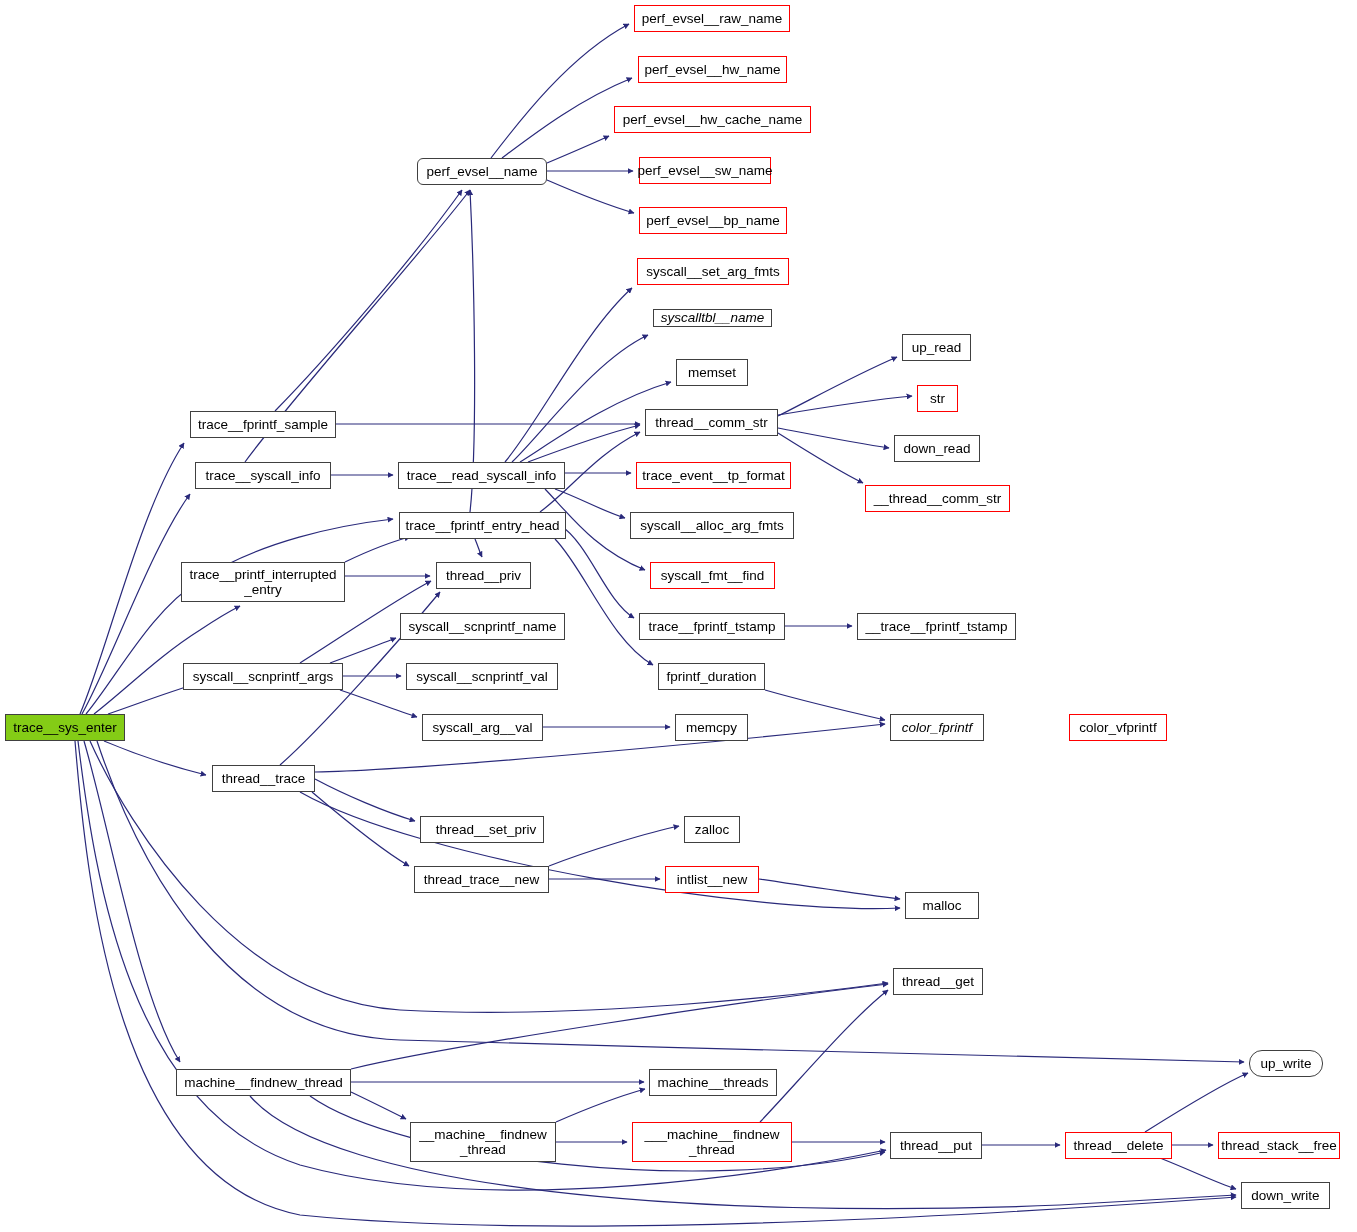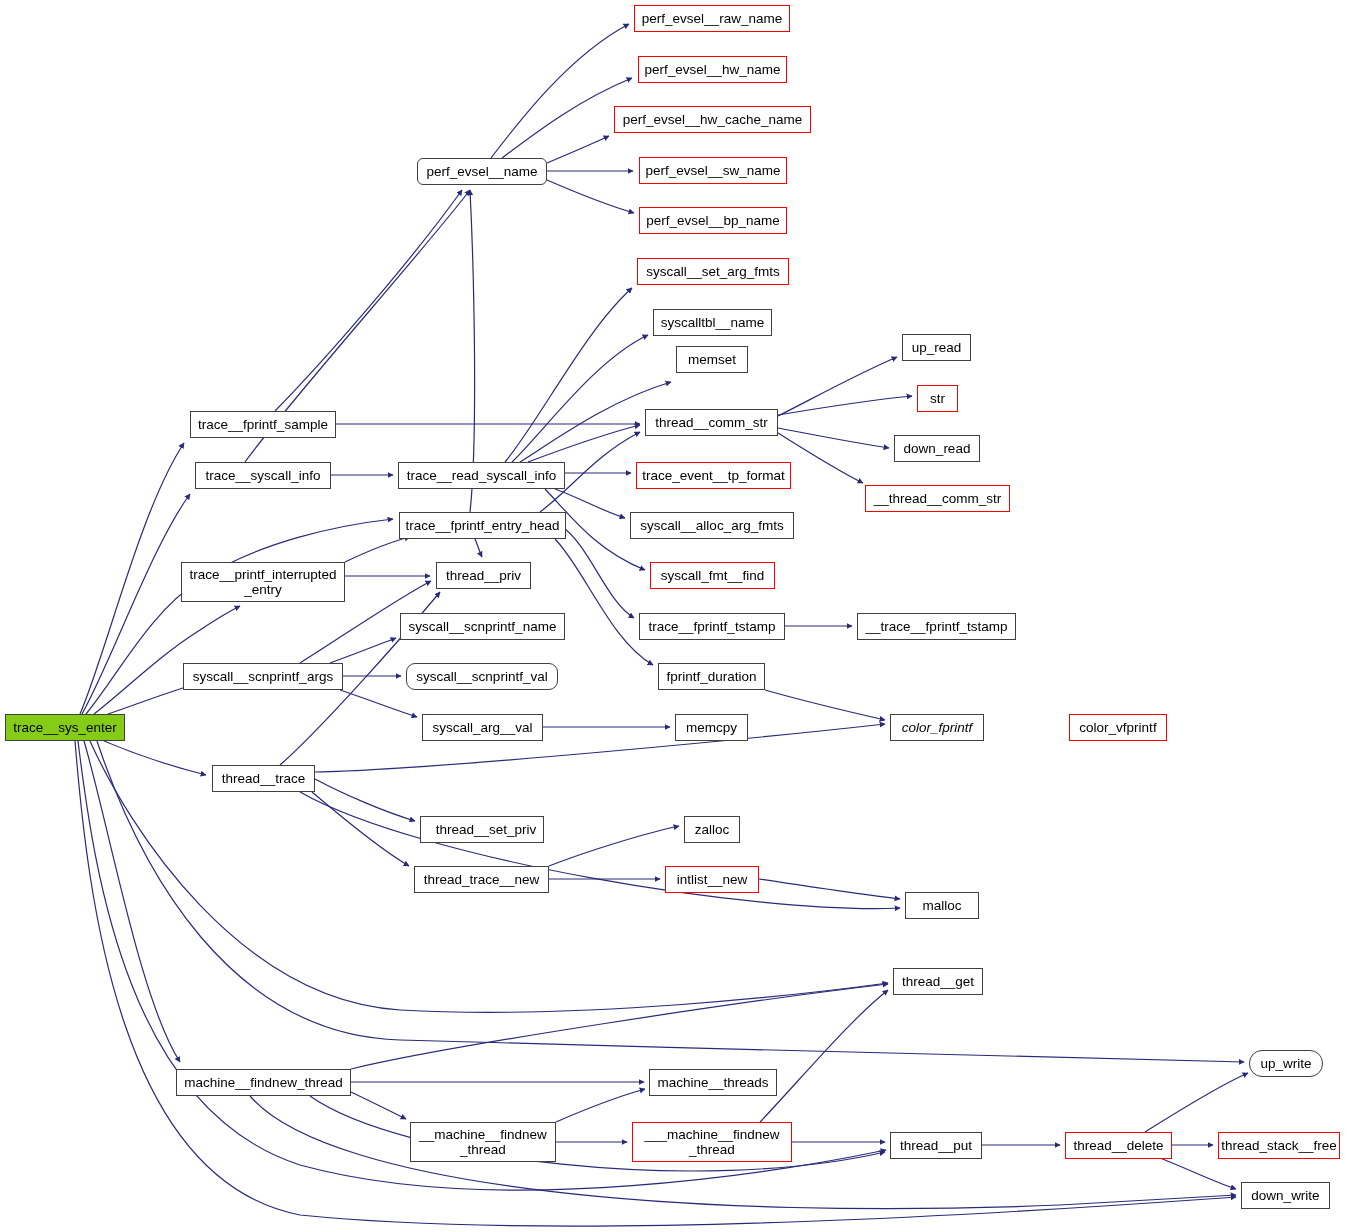--- a/index.html
+++ b/index.html
@@ -123,46 +123,46 @@
         <path d="M1145,1132 C1180,1110 1220,1085 1248,1073" fill="none" stroke="#29297a" stroke-width="1.2" marker-end="url(#arrow)"></path>
         <path d="M1172,1145 L1213,1145" fill="none" stroke="#29297a" stroke-width="1.2" marker-end="url(#arrow)"></path>
         <path d="M1160,1158 C1195,1172 1215,1182 1236,1189" fill="none" stroke="#29297a" stroke-width="1.2" marker-end="url(#arrow)"></path>
       </g>
   </svg>
   <div id="nodes">
       <div class="node root" style="left: 5px; top: 714px; width: 120px; height: 27px;">trace__sys_enter</div>
       <div class="node red" style="left: 634px; top: 5px; width: 156px; height: 27px;">perf_evsel__raw_name</div>
       <div class="node red" style="left: 638px; top: 56px; width: 149px; height: 27px;">perf_evsel__hw_name</div>
       <div class="node red" style="left: 614px; top: 106px; width: 197px; height: 27px;">perf_evsel__hw_cache_name</div>
-      <div class="node red" style="left: 639px; top: 157px; width: 148px; height: 27px;">perf_evsel__sw_name</div>
+      <div class="node red" style="left: 639px; top: 157px; width: 132px; height: 27px;">perf_evsel__sw_name</div>
       <div class="node red" style="left: 639px; top: 207px; width: 148px; height: 27px;">perf_evsel__bp_name</div>
       <div class="node" style="left: 417px; top: 158px; width: 130px; height: 27px; border-radius: 6px;">perf_evsel__name</div>
       <div class="node red" style="left: 637px; top: 258px; width: 152px; height: 27px;">syscall__set_arg_fmts</div>
-      <div class="node" style="left: 653px; top: 309px; width: 119px; height: 27px;">syscalltbl__name</div>
-      <div class="node" style="left: 676px; top: 346px; width: 72px; height: 27px;">memset</div>
+      <div class="node" style="left: 653px; top: 309px; width: 119px; height: 18px; font-style: italic;">syscalltbl__name</div>
+      <div class="node" style="left: 676px; top: 359px; width: 72px; height: 27px;">memset</div>
       <div class="node" style="left: 645px; top: 409px; width: 133px; height: 27px;">thread__comm_str</div>
       <div class="node" style="left: 902px; top: 334px; width: 69px; height: 27px;">up_read</div>
       <div class="node red" style="left: 917px; top: 385px; width: 41px; height: 27px;">str</div>
       <div class="node" style="left: 894px; top: 435px; width: 86px; height: 27px;">down_read</div>
       <div class="node red" style="left: 865px; top: 485px; width: 145px; height: 27px;">__thread__comm_str</div>
       <div class="node" style="left: 190px; top: 411px; width: 146px; height: 27px;">trace__fprintf_sample</div>
       <div class="node" style="left: 195px; top: 462px; width: 136px; height: 27px;">trace__syscall_info</div>
       <div class="node" style="left: 398px; top: 462px; width: 167px; height: 27px;">trace__read_syscall_info</div>
       <div class="node red" style="left: 636px; top: 462px; width: 155px; height: 27px;">trace_event__tp_format</div>
       <div class="node" style="left: 630px; top: 512px; width: 164px; height: 27px;">syscall__alloc_arg_fmts</div>
       <div class="node" style="left: 399px; top: 512px; width: 167px; height: 27px;">trace__fprintf_entry_head</div>
       <div class="node" style="left: 181px; top: 562px; width: 164px; height: 40px;">trace__printf_interrupted
 _entry</div>
       <div class="node" style="left: 436px; top: 562px; width: 95px; height: 27px;">thread__priv</div>
       <div class="node red" style="left: 650px; top: 562px; width: 125px; height: 27px;">syscall_fmt__find</div>
       <div class="node" style="left: 400px; top: 613px; width: 165px; height: 27px;">syscall__scnprintf_name</div>
       <div class="node" style="left: 639px; top: 613px; width: 146px; height: 27px;">trace__fprintf_tstamp</div>
       <div class="node" style="left: 857px; top: 613px; width: 159px; height: 27px;">__trace__fprintf_tstamp</div>
       <div class="node" style="left: 183px; top: 663px; width: 160px; height: 27px;">syscall__scnprintf_args</div>
-      <div class="node" style="left: 406px; top: 663px; width: 152px; height: 27px; border-radius: 9px;">syscall__scnprintf_val</div>
+      <div class="node" style="left: 406px; top: 663px; width: 152px; height: 27px;">syscall__scnprintf_val</div>
       <div class="node" style="left: 658px; top: 663px; width: 107px; height: 27px;">fprintf_duration</div>
       <div class="node" style="left: 422px; top: 714px; width: 121px; height: 27px;">syscall_arg__val</div>
       <div class="node" style="left: 675px; top: 714px; width: 73px; height: 27px;">memcpy</div>
       <div class="node" style="left: 890px; top: 714px; width: 94px; height: 27px; font-style: italic;">color_fprintf</div>
       <div class="node red" style="left: 1069px; top: 714px; width: 98px; height: 27px;">color_vfprintf</div>
       <div class="node" style="left: 212px; top: 765px; width: 103px; height: 27px;">thread__trace</div>
       <div class="node" style="left: 420px; top: 816px; width: 124px; height: 27px; padding-left: 8px;">thread__set_priv</div>
       <div class="node" style="left: 684px; top: 816px; width: 56px; height: 27px;">zalloc</div>
       <div class="node" style="left: 414px; top: 866px; width: 135px; height: 27px;">thread_trace__new</div>
       <div class="node red" style="left: 665px; top: 866px; width: 94px; height: 27px;">intlist__new</div>

